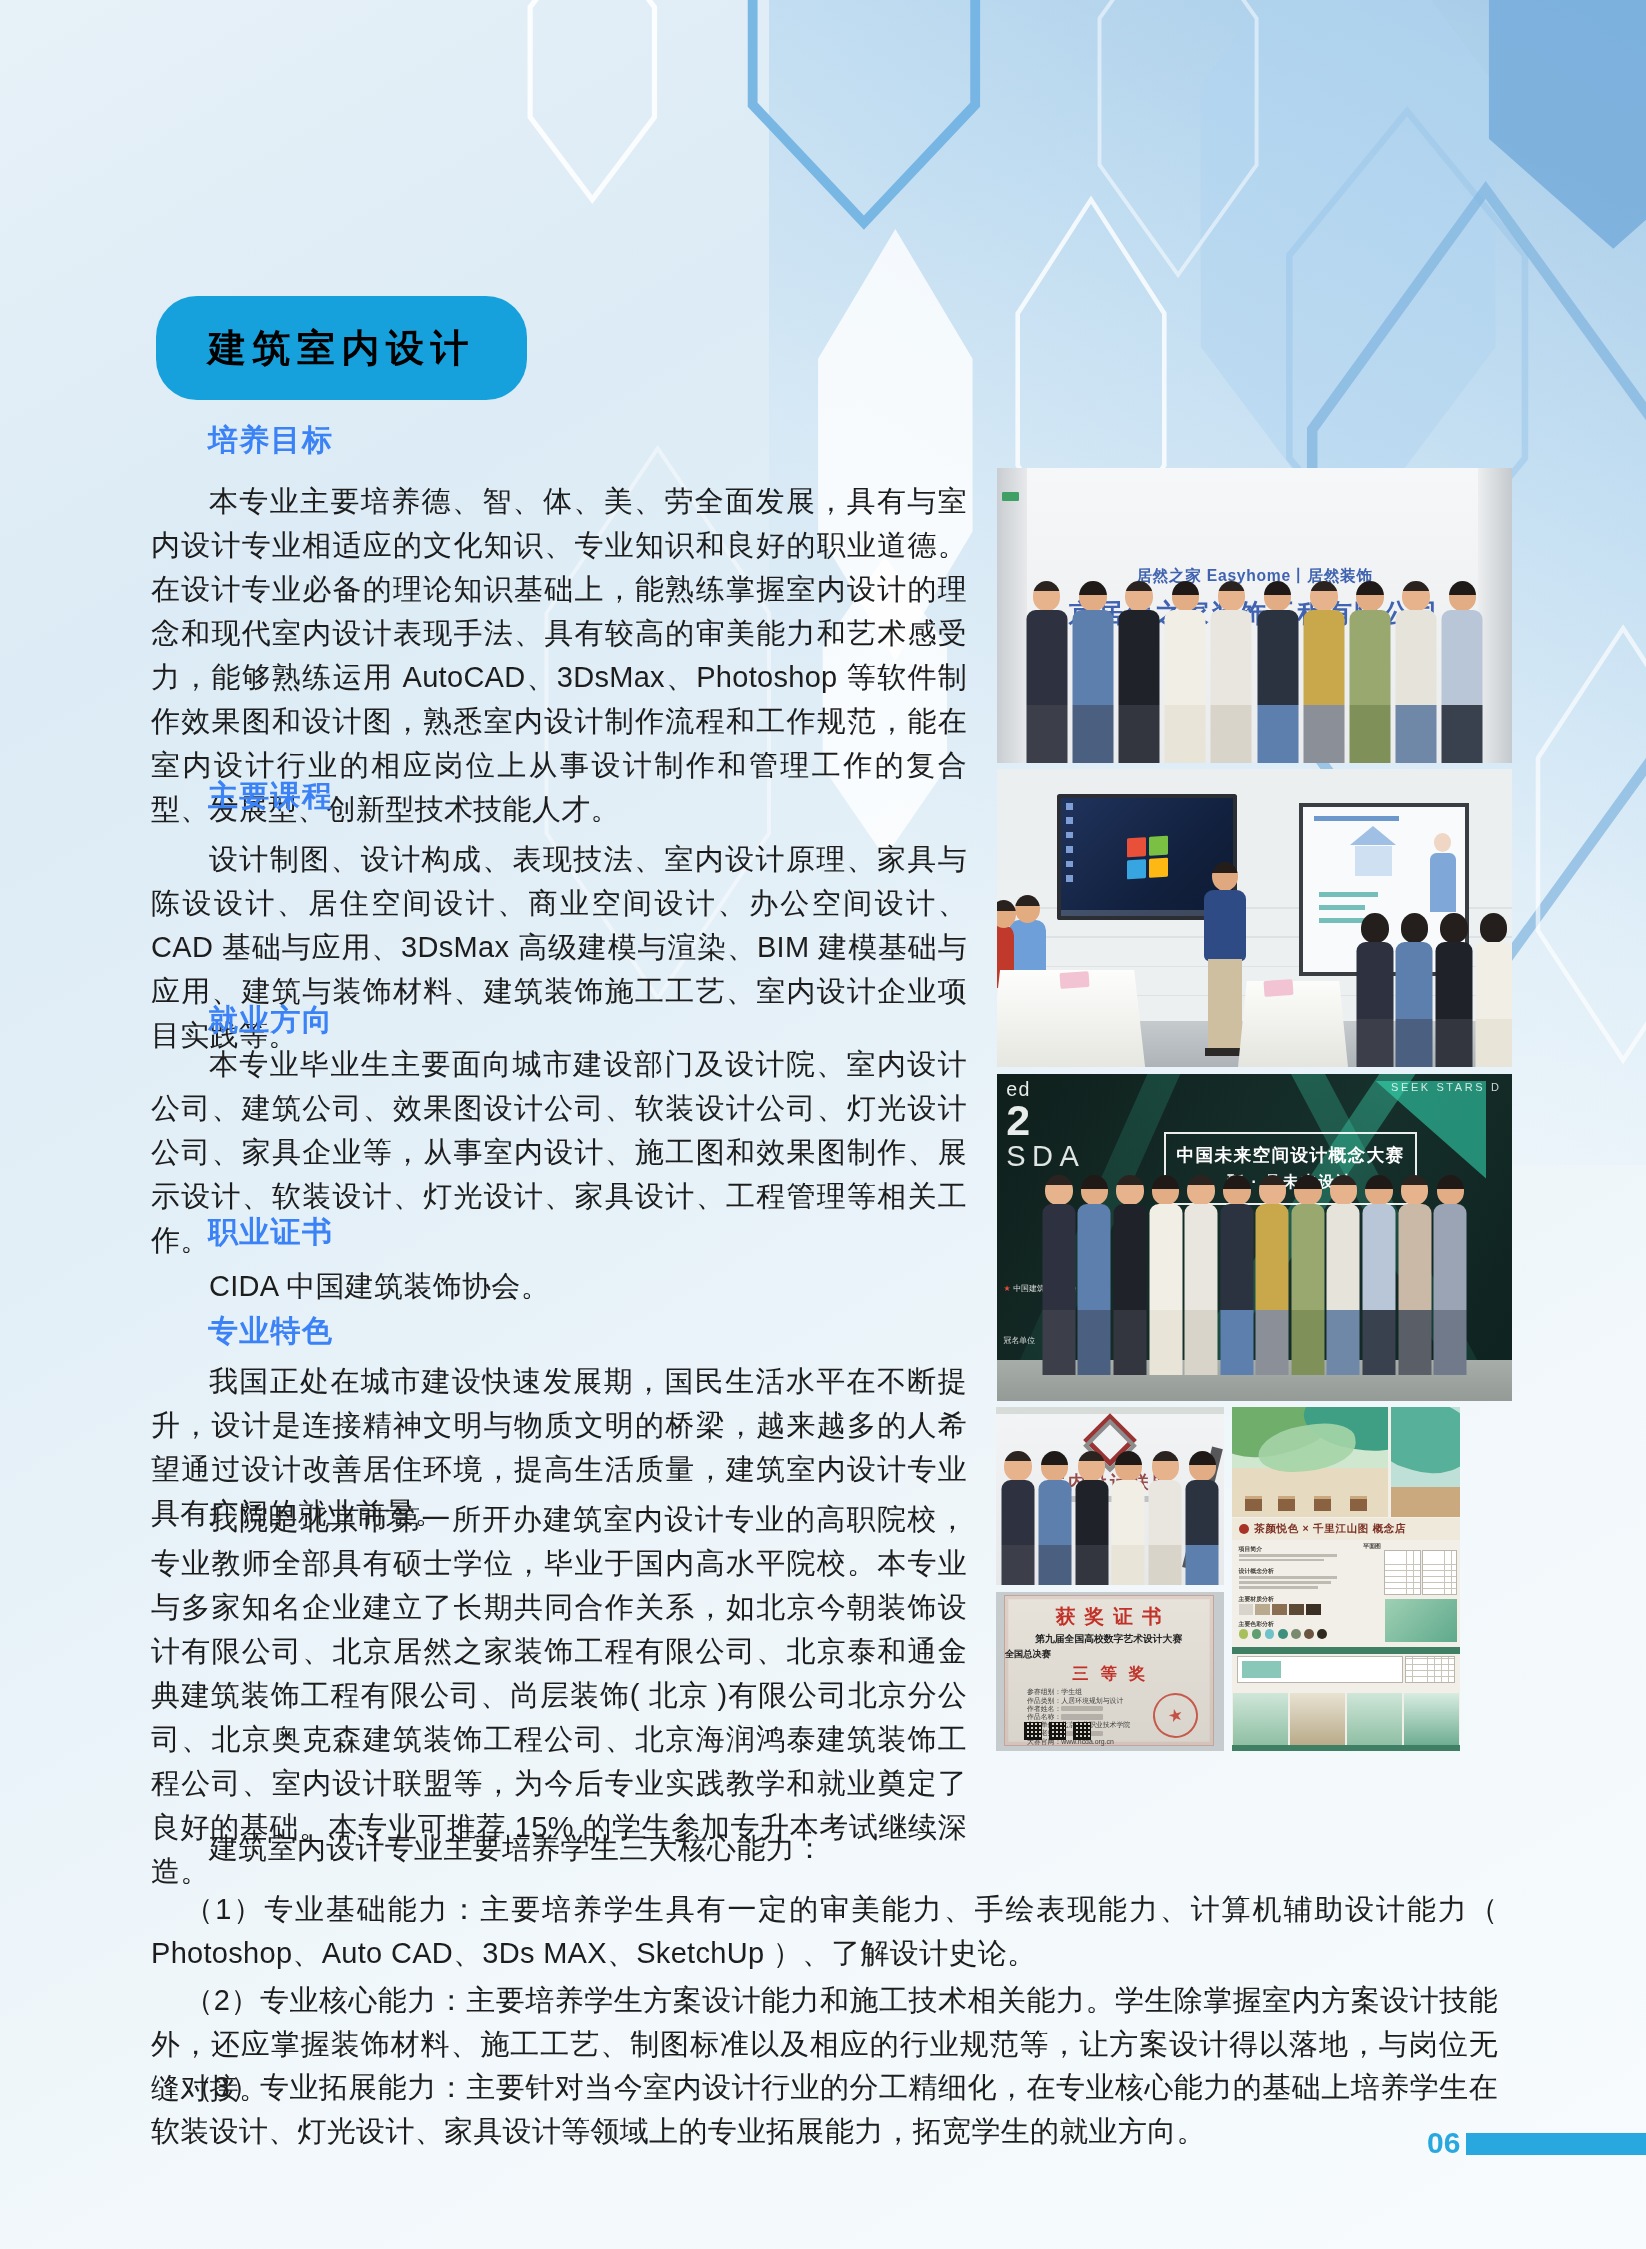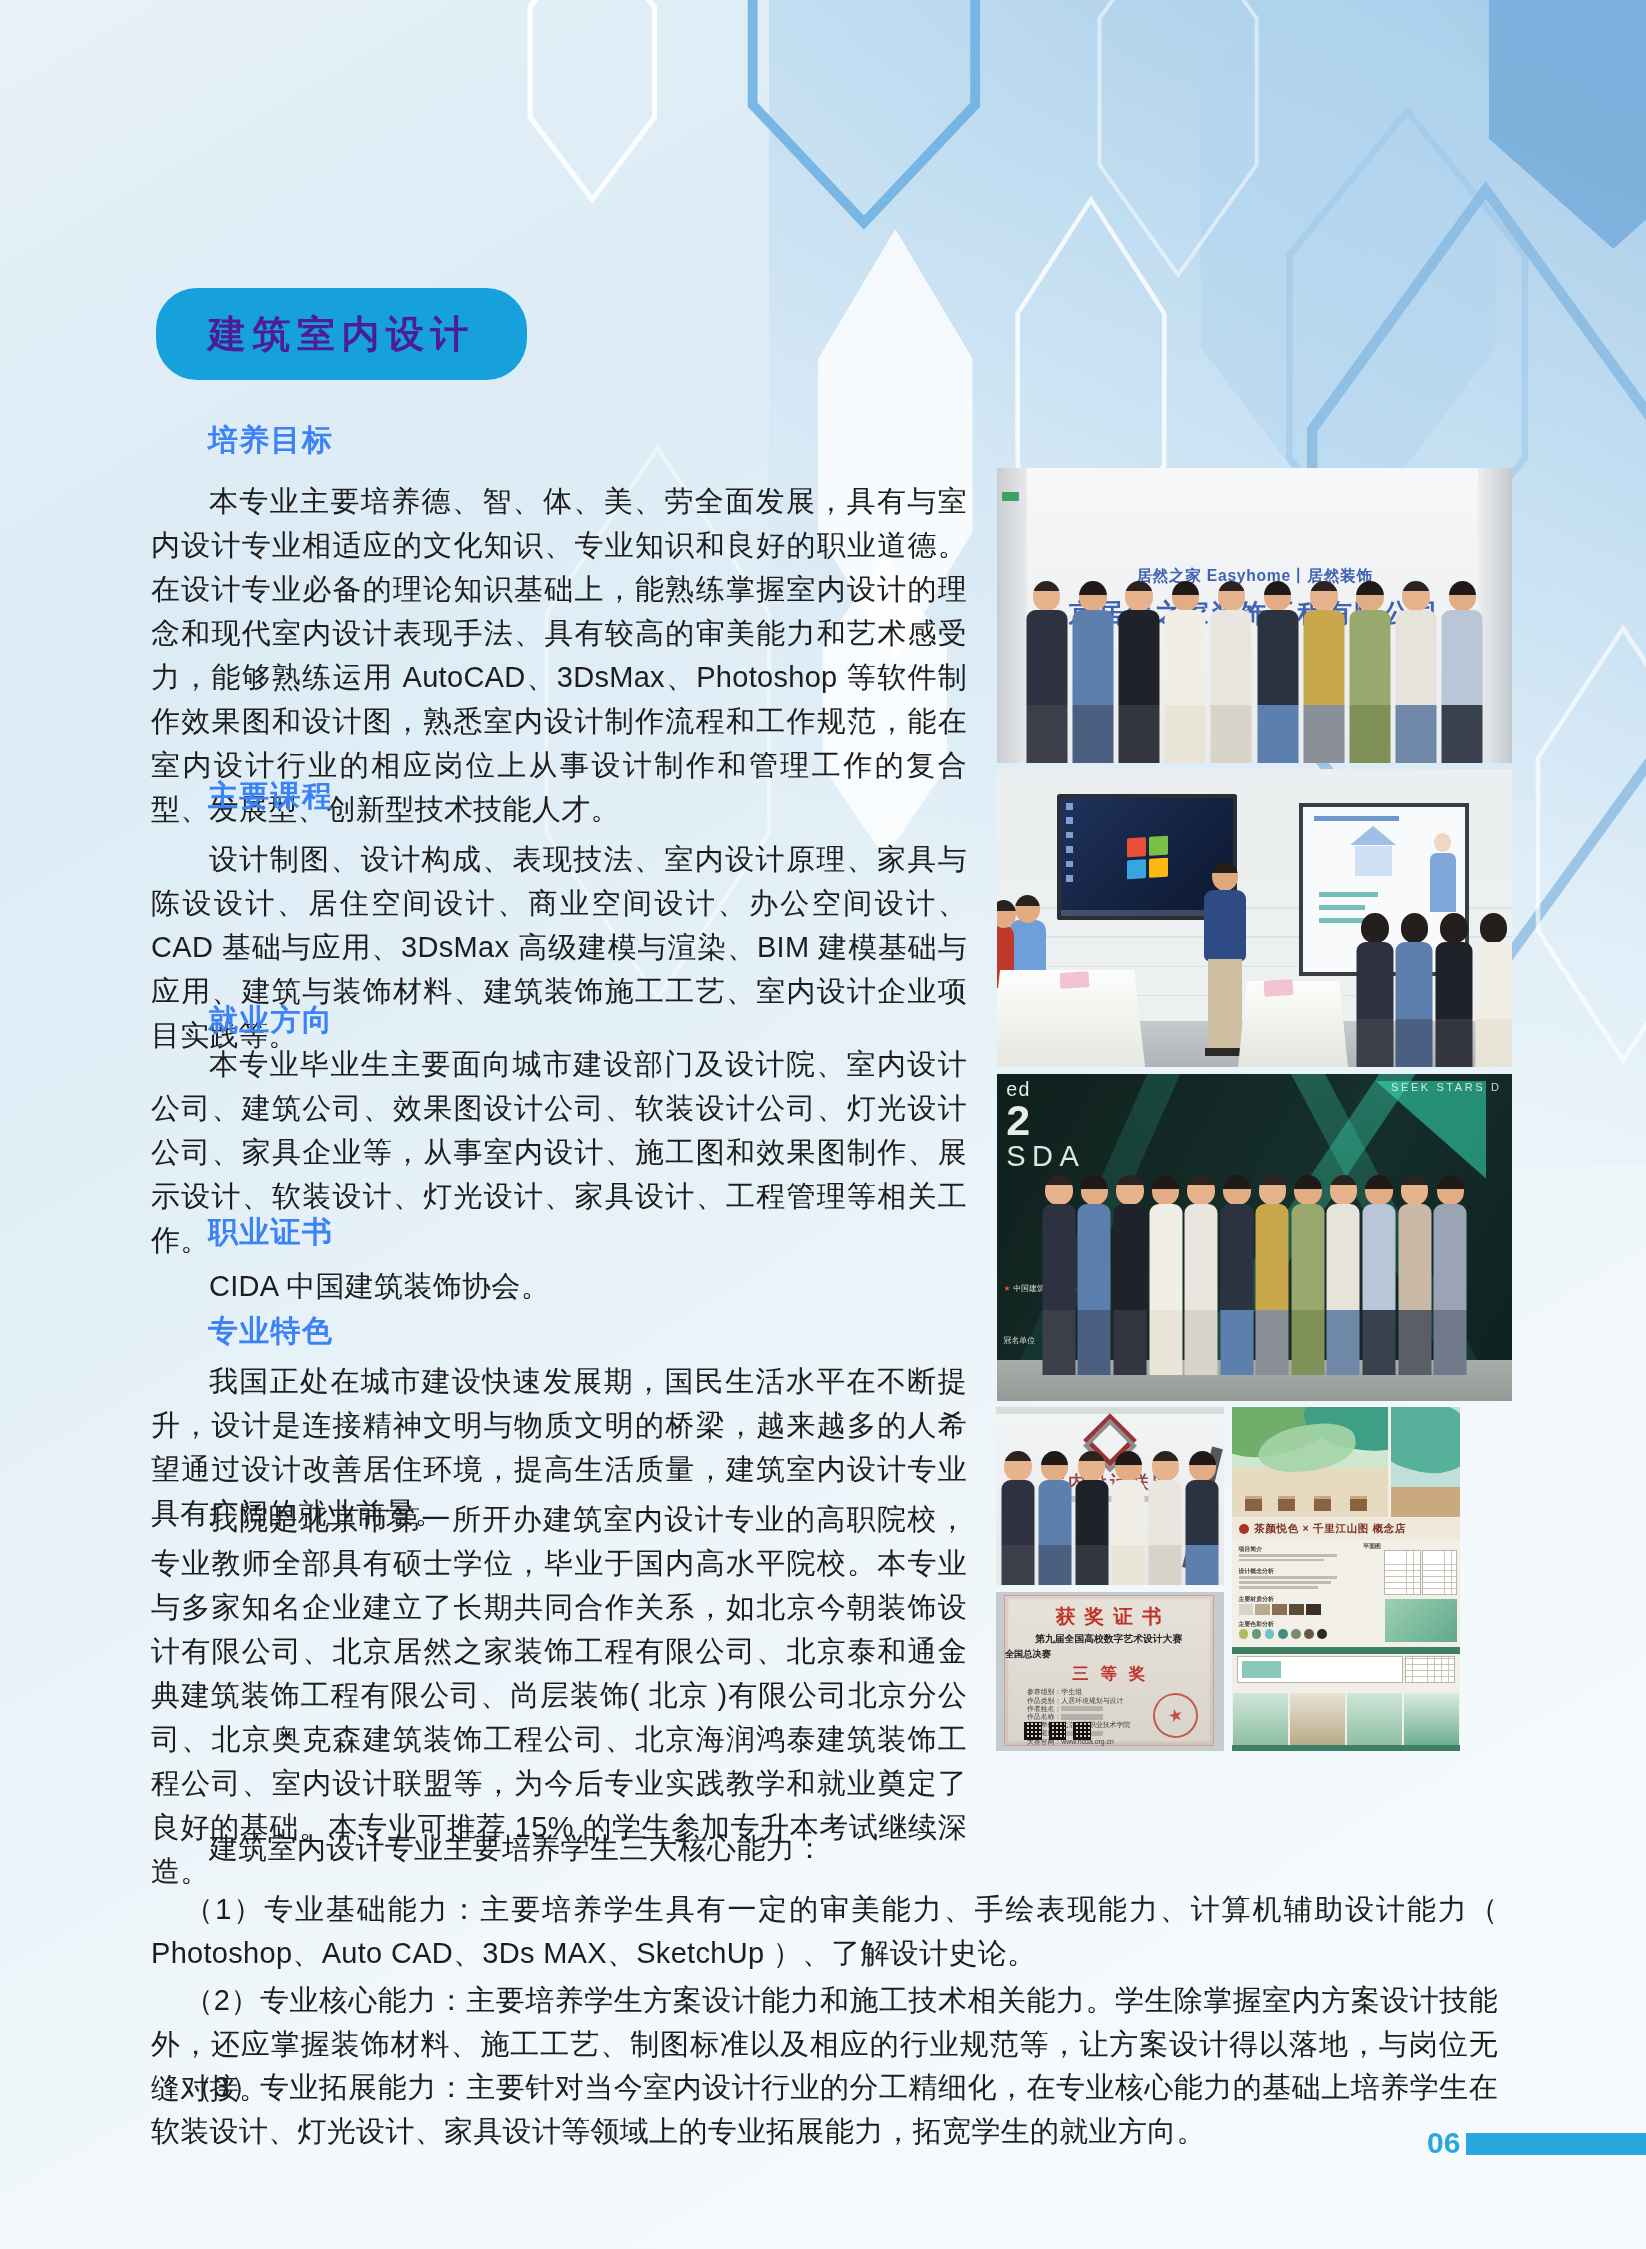--- a/index.html
+++ b/index.html
@@ -7,23 +7,23 @@
     width:1646px;height:2250px;position:relative;overflow:hidden;
     font-family:"Liberation Sans","DejaVu Sans",sans-serif;
     background:linear-gradient(150deg,#e7f1f8 0%,#dcebf5 22%,#e6f1f8 48%,#f2f8fb 72%,#f7fbfd 100%);
     color:#1d1d1d;
   }
   .bg-tr{position:absolute;top:0;right:0;width:877px;height:1165px;pointer-events:none;
     background:linear-gradient(212deg,rgba(122,177,221,.58) 0%,rgba(150,198,234,.40) 32%,rgba(188,220,244,.22) 56%,rgba(212,233,248,0) 78%);}
   #hexes{position:absolute;top:0;left:0;pointer-events:none;}
 
   
-  .badge{position:absolute;left:156px;top:288px;width:371px;height:92px;background:#17a1dc;
+  .badge{position:absolute;left:156px;top:296px;width:371px;height:104px;background:#17a1dc;
     border-radius:41px;display:flex;align-items:center;justify-content:center;
-    color:#4c1d95;font-size:38px;font-weight:bold;letter-spacing:6.5px;}
+    color:#000000;font-size:38px;font-weight:bold;letter-spacing:6.5px;}
   .sec-h{position:absolute;left:208px;font-size:30px;font-weight:bold;color:#3b82f6;letter-spacing:1.3px;}
   .para{position:absolute;left:151px;width:816px;font-size:29px;line-height:44px;
     text-align:justify;text-indent:2em;letter-spacing:0.3px;color:#1d1d1d;}
   .wide{width:1347px;}
   .ind1{text-indent:1.15em;}
   .pagenum{position:absolute;left:1427px;top:2126px;font-size:30px;font-weight:bold;color:#29a8df;}
   .pagebar{position:absolute;left:1466px;top:2133px;width:180px;height:21.6px;background:#29a8df;}
 
   
   .photo{position:absolute;left:997px;width:515px;overflow:hidden;background:#eef0f1;}
@@ -299,20 +299,24 @@
   <i class="beam b1"></i>
   <i class="beam b2"></i>
   <i class="beam b3"></i>
   <i class="tri"></i>
   <div class="corner">
     <div class="sm">ed</div>
     <div class="num">2</div>
     <div class="org">SDA</div>
   </div>
   <div class="tr-txt">SEEK STARS D</div>
+  <div class="tbox">
+    <div class="l1">中国未来空间设计概念大赛</div>
+    <div class="l2">预 · 见未来设计</div>
+  </div>
   <div class="assoc"><span class="star">★</span><span>中国建筑装饰协会</span></div>
   <div class="sponsor">冠名单位</div>
   <div class="floor3"></div>
   <div class="figs" style="--fh:200px;--w:33px;bottom:26px;gap:2.6px">
       <span class="fig f0"></span>
       <span class="fig f1"></span>
       <span class="fig f2"></span>
       <span class="fig f3"></span>
       <span class="fig f4"></span>
       <span class="fig f5"></span>

